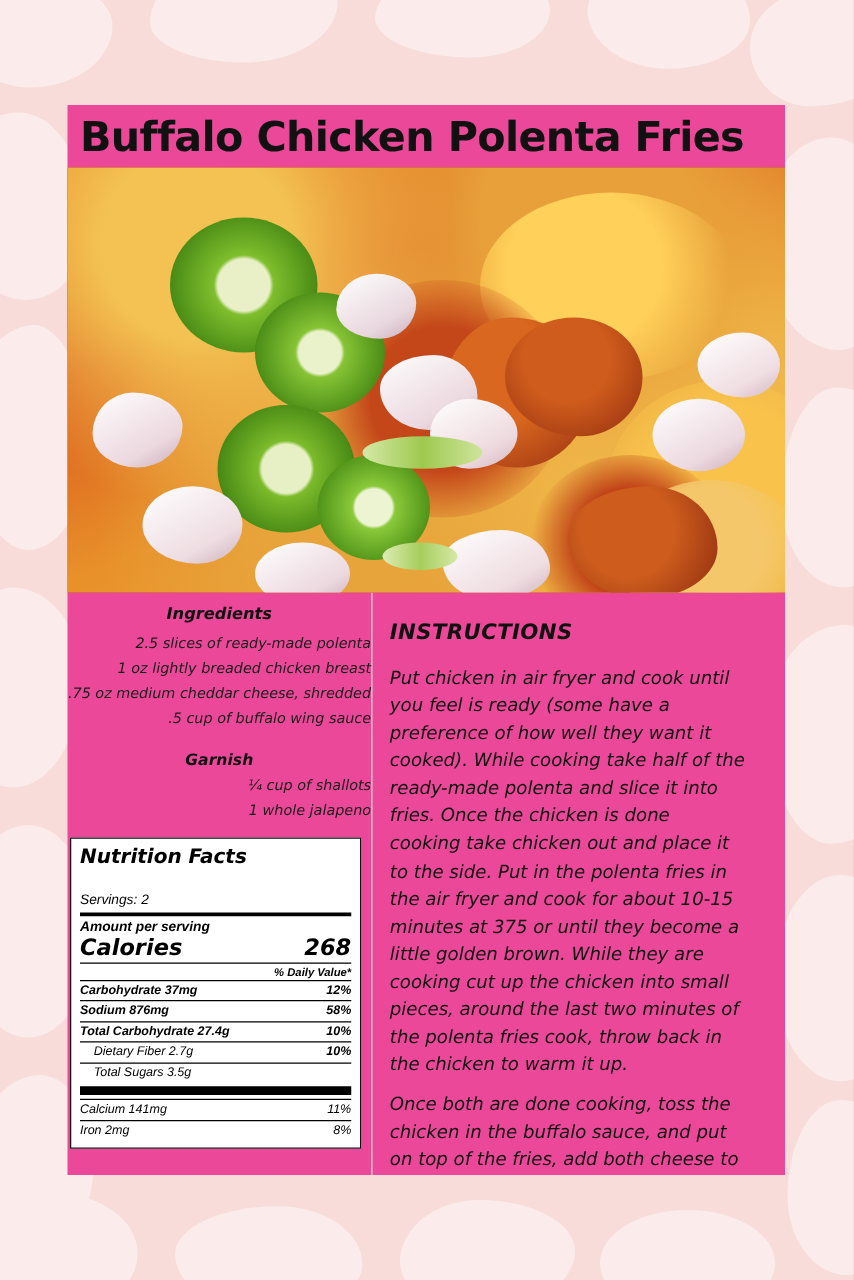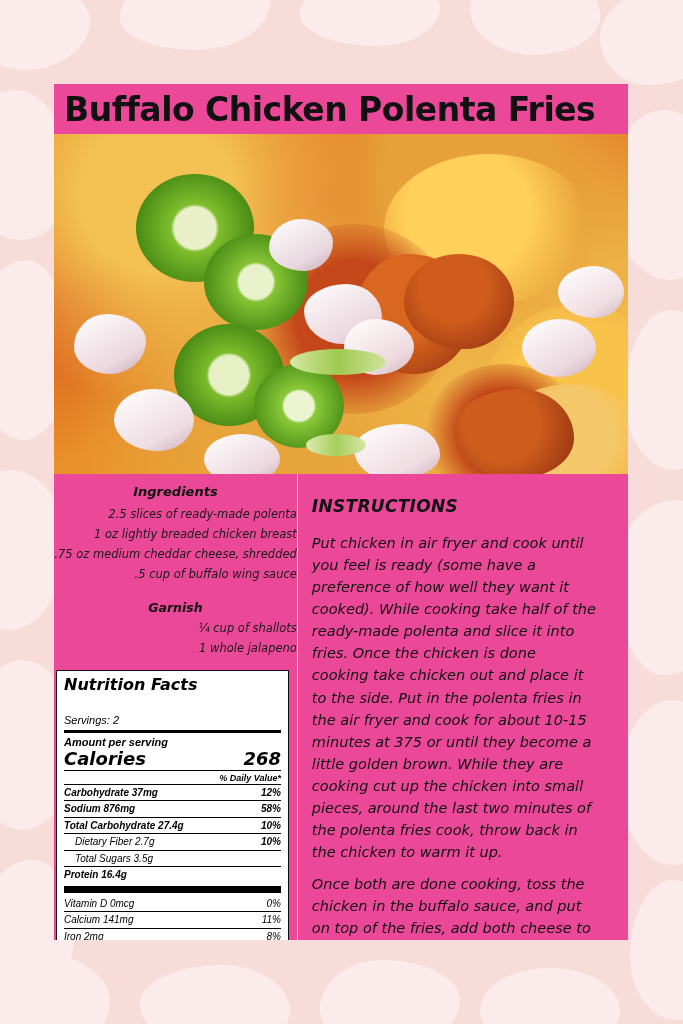--- a/index.html
+++ b/index.html
@@ -315,31 +315,23 @@
           <span class="dv">10%</span>
         </div>
         <div class="nf-row">
           <span class="nm indent1">Dietary Fiber 2.7g</span>
           <span class="dv">10%</span>
         </div>
         <div class="nf-row">
           <span class="nm indent1">Total Sugars 3.5g</span>
           <span class="dv"></span>
         </div>
-        <div class="nf-row">
-          <span class="nm bold">Protein 16.4g</span>
-          <span class="dv"></span>
-        </div>
 
         <div class="rule-thick"></div>
 
-        <div class="nf-row no-rule">
-          <span class="nm">Vitamin D 0mcg</span>
-          <span class="dv" style="font-weight:normal">0%</span>
-        </div>
         <div class="nf-row">
           <span class="nm">Calcium 141mg</span>
           <span class="dv" style="font-weight:normal">11%</span>
         </div>
         <div class="nf-row">
           <span class="nm">Iron 2mg</span>
           <span class="dv" style="font-weight:normal">8%</span>
         </div>
 
       </div>

